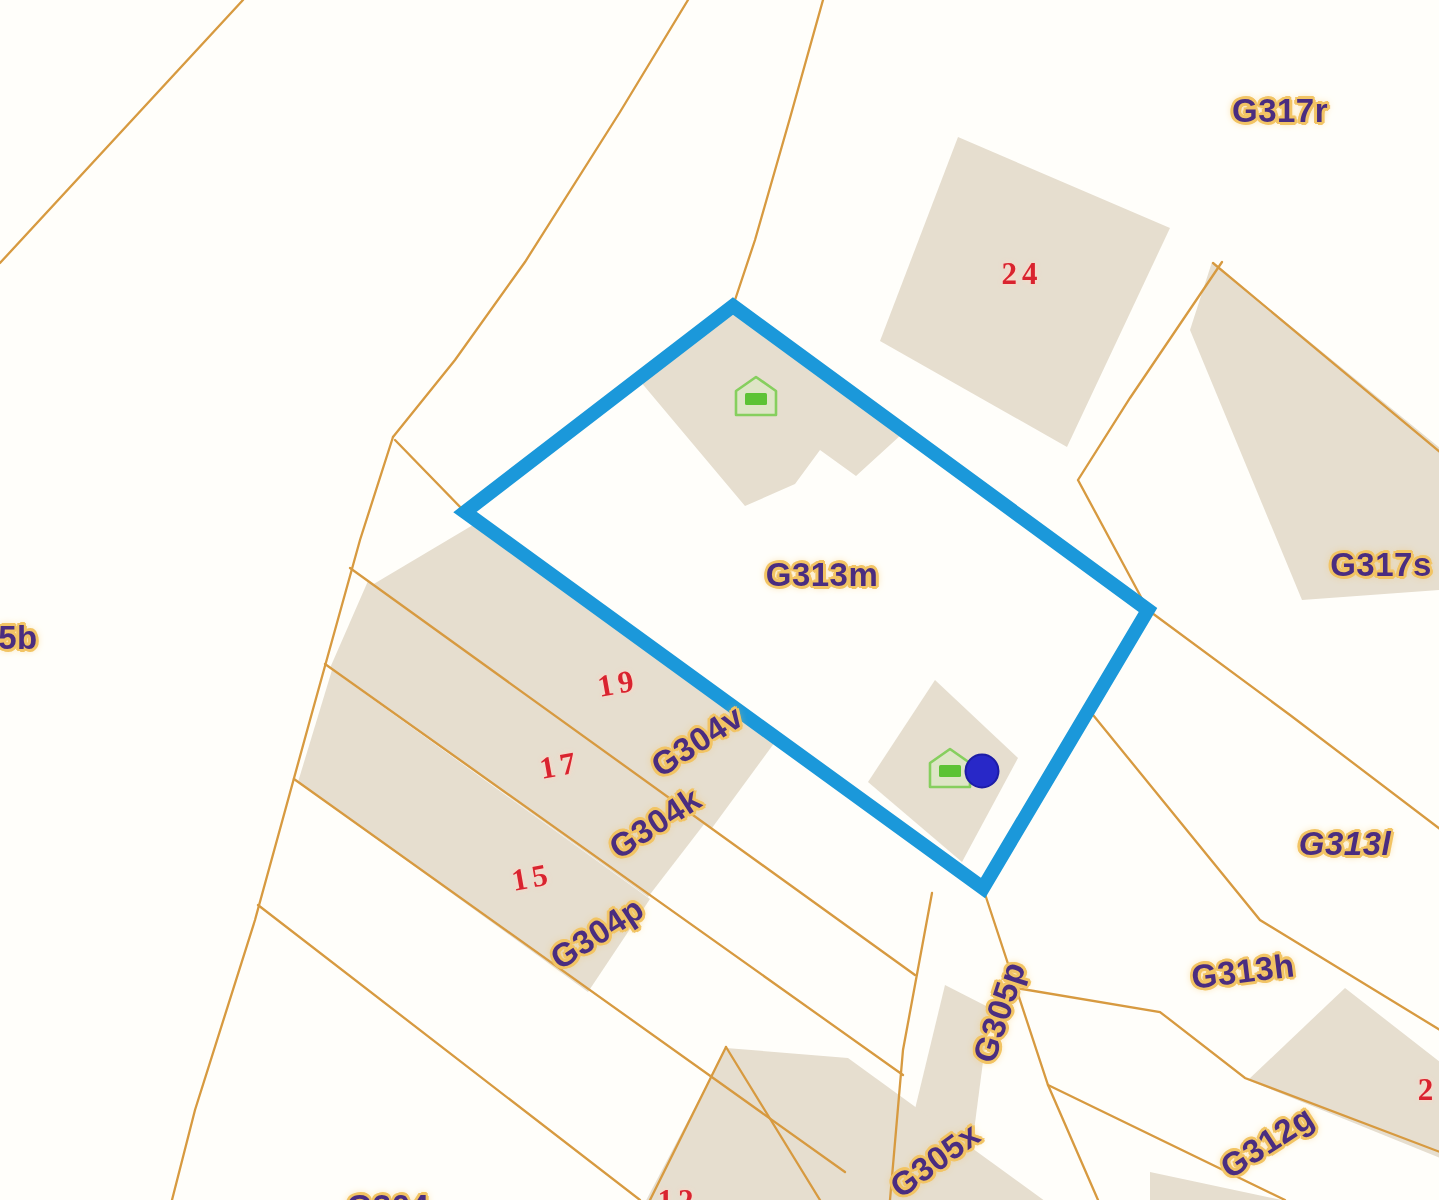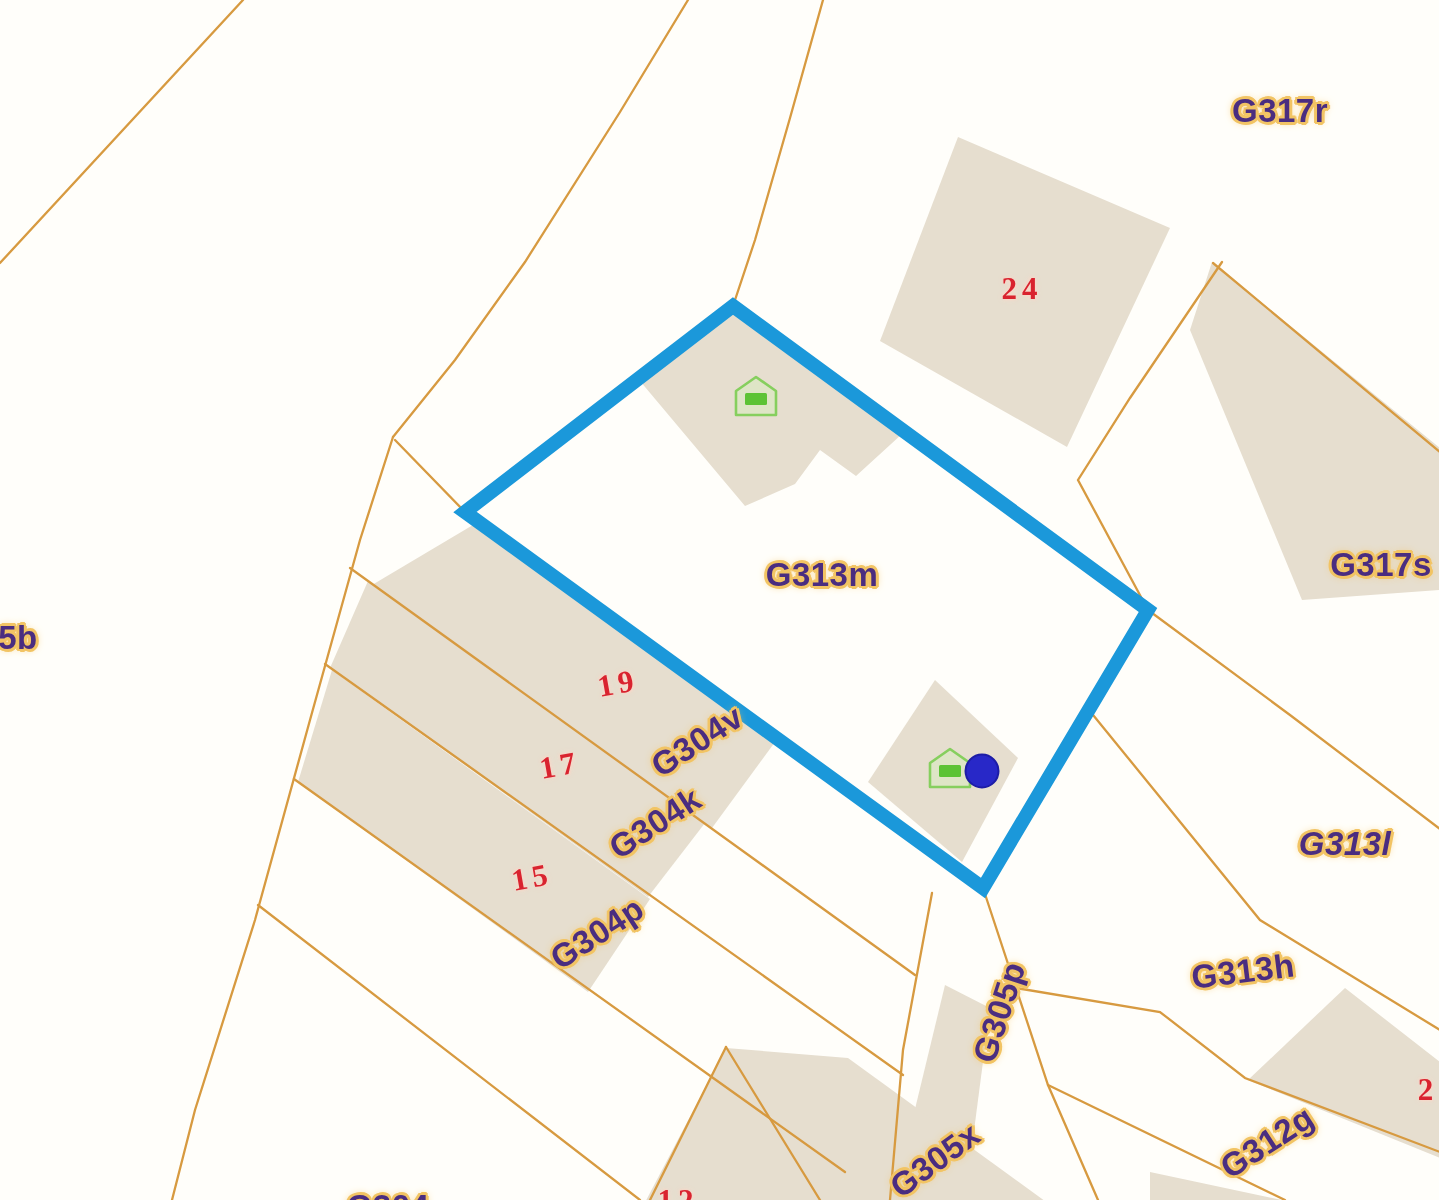--- a/index.html
+++ b/index.html
@@ -94,21 +94,21 @@
       <div class="lbl lbl-parcel" style="left: 1345px; top: 843px; transform: translate(-50%, -50%) rotate(0deg); font-style: italic;">G313l</div>
       <div class="lbl lbl-parcel" style="left: 1243px; top: 971px; transform: translate(-50%, -50%) rotate(-7deg);">G313h</div>
       <div class="lbl lbl-parcel" style="left: 1267px; top: 1142px; transform: translate(-50%, -50%) rotate(-33deg);">G312g</div>
       <div class="lbl lbl-parcel" style="left: 999px; top: 1012px; transform: translate(-50%, -50%) rotate(-72deg);">G305p</div>
       <div class="lbl lbl-parcel" style="left: 935px; top: 1160px; transform: translate(-50%, -50%) rotate(-36deg);">G305x</div>
       <div class="lbl lbl-parcel" style="left: 697px; top: 741px; transform: translate(-50%, -50%) rotate(-33deg);">G304v</div>
       <div class="lbl lbl-parcel" style="left: 655px; top: 823px; transform: translate(-50%, -50%) rotate(-33deg);">G304k</div>
       <div class="lbl lbl-parcel" style="left: 597px; top: 933px; transform: translate(-50%, -50%) rotate(-33deg);">G304p</div>
       <div class="lbl lbl-parcel" style="left: 18px; top: 637px; transform: translate(-50%, -50%) rotate(0deg);">5b</div>
       <div class="lbl lbl-parcel" style="left: 388px; top: 1206px; transform: translate(-50%, -50%) rotate(0deg);">G304</div>
-      <div class="lbl lbl-number" style="left: 1022px; top: 273px; transform: translate(-50%, -50%) rotate(0deg); margin-top: 15px;">24</div>
+      <div class="lbl lbl-number" style="left: 1022px; top: 273px; transform: translate(-50%, -50%) rotate(0deg);">24</div>
       <div class="lbl lbl-number" style="left: 618px; top: 683px; transform: translate(-50%, -50%) rotate(-10deg);">19</div>
       <div class="lbl lbl-number" style="left: 560px; top: 765px; transform: translate(-50%, -50%) rotate(-10deg);">17</div>
       <div class="lbl lbl-number" style="left: 532px; top: 877px; transform: translate(-50%, -50%) rotate(-10deg);">15</div>
       <div class="lbl lbl-number" style="left: 678px; top: 1200px; transform: translate(-50%, -50%) rotate(0deg);">12</div>
       <div class="lbl lbl-number" style="left: 1428px; top: 1089px; transform: translate(-50%, -50%) rotate(0deg);">2</div>
     </div>
   <div id="markers-layer">
       <div class="marker" style="left: 756px; top: 398px;">
     <svg width="46" height="42" viewBox="0 0 46 42">
       <path class="house-body" d="M3 16 L23 2 L43 16 L43 40 L3 40 Z"></path>

